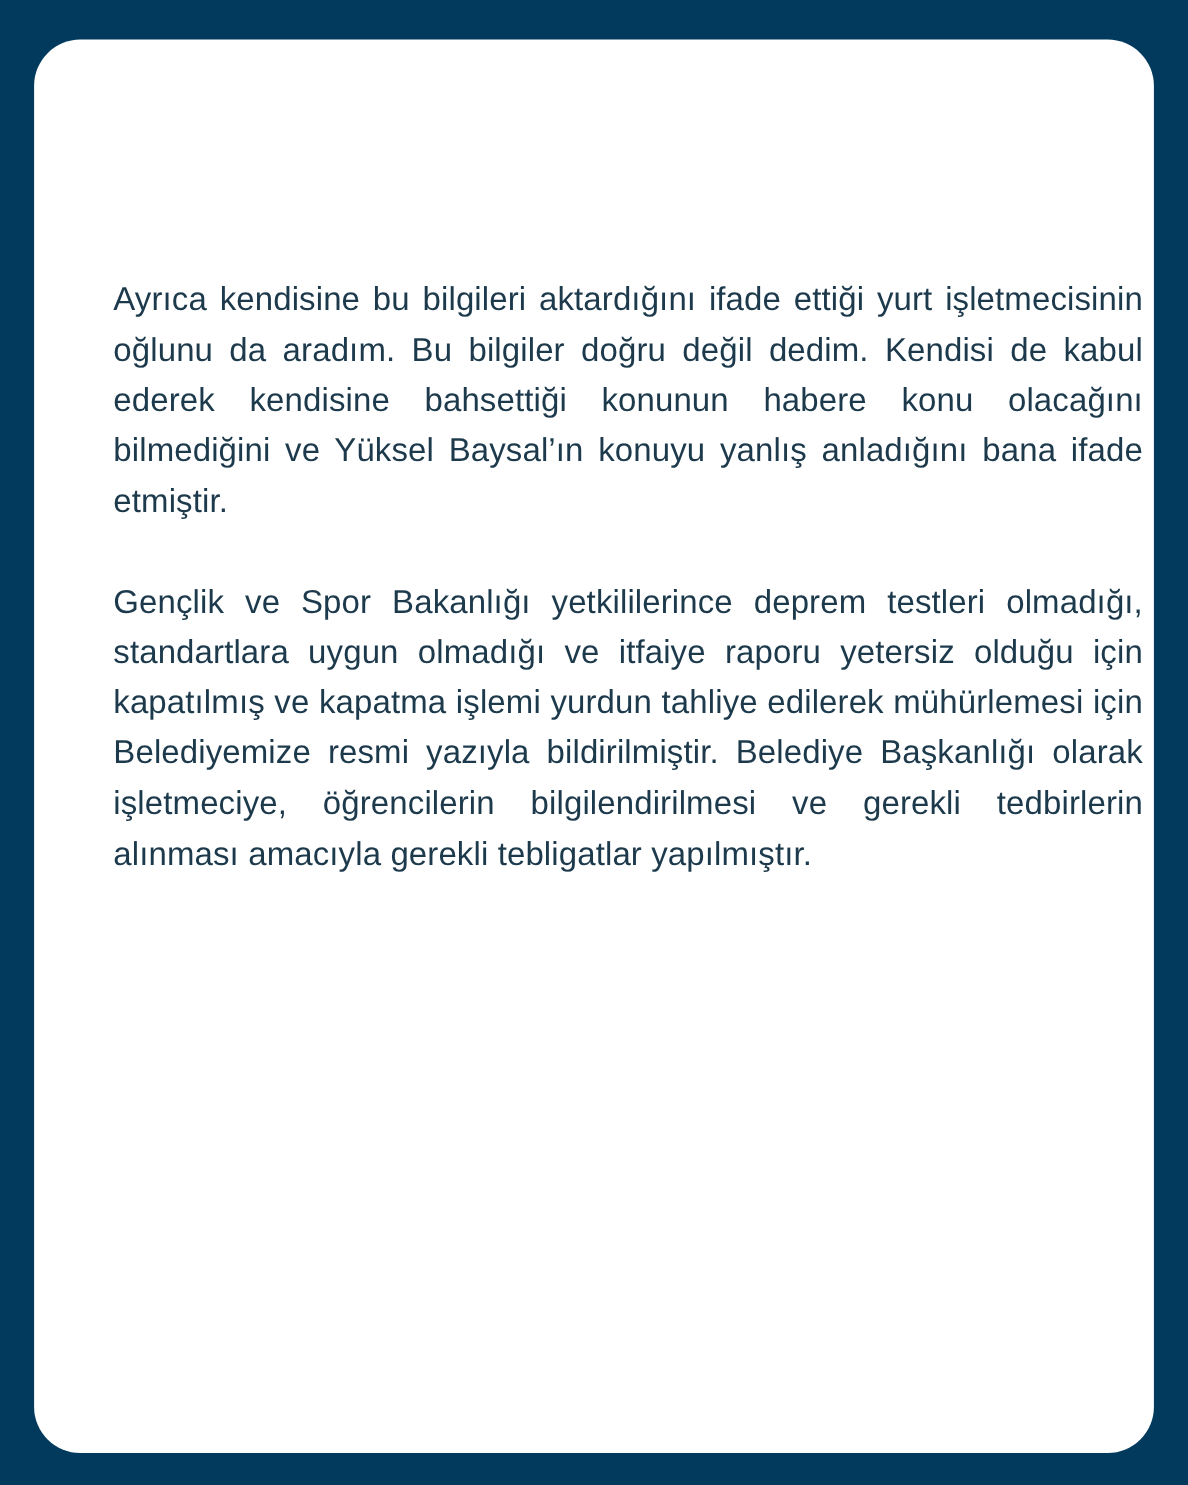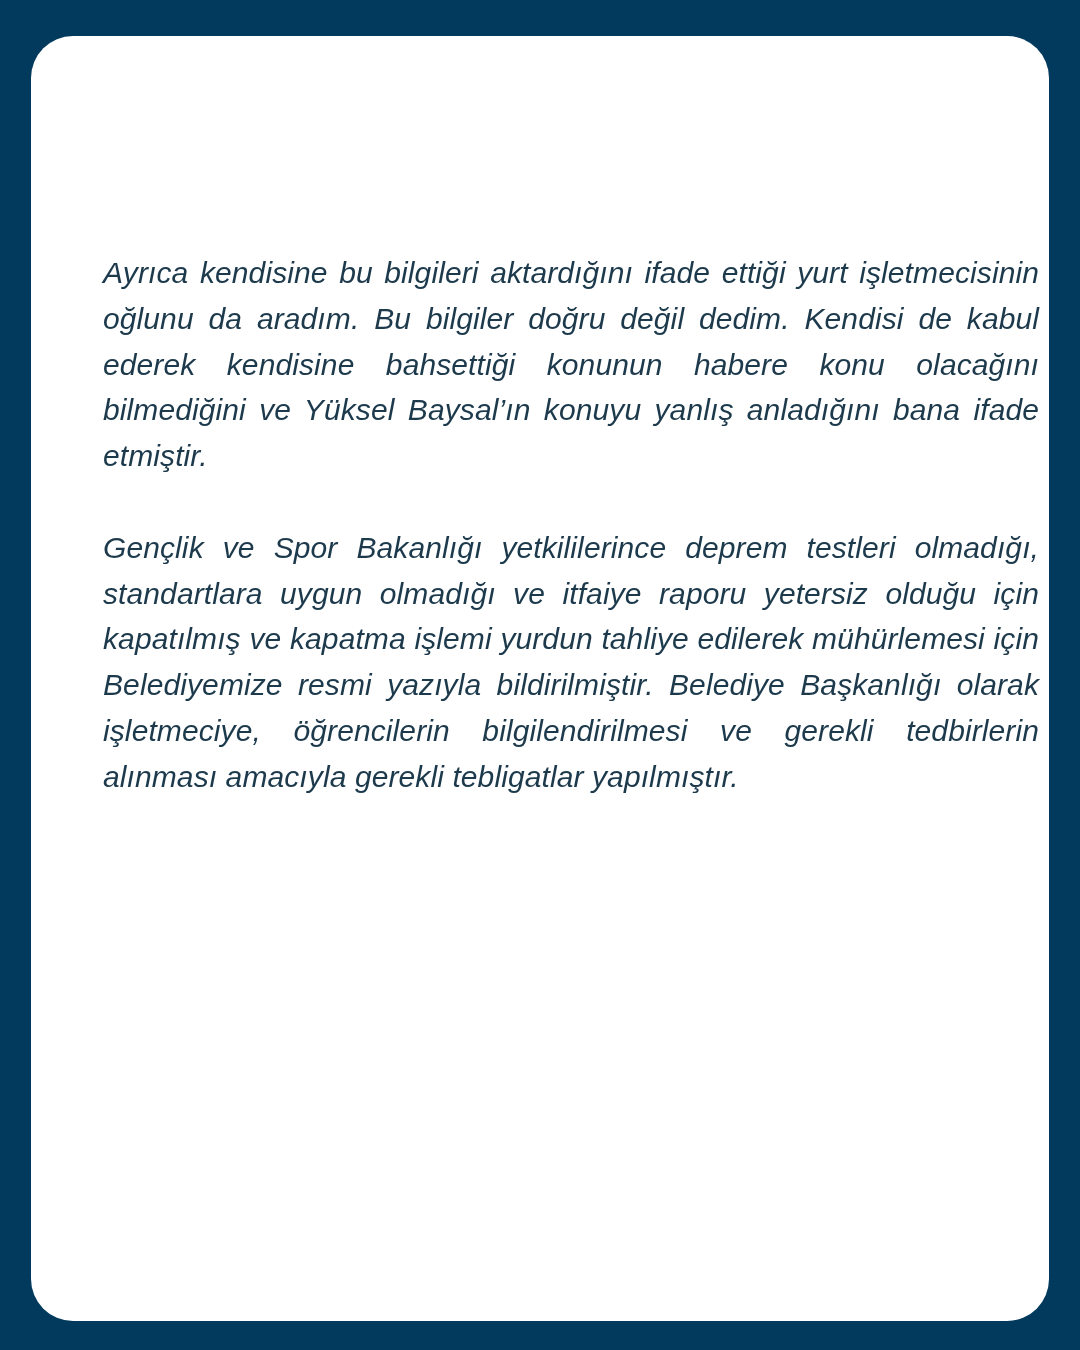--- a/index.html
+++ b/index.html
@@ -31,21 +31,20 @@
       color: #1d3a4c;
       font-size: 30px;
       line-height: 45.8px;
       letter-spacing: 0.1px;
     }
     .para {
       margin: 0 0 45.8px 0;
       text-align: justify;
       text-align-last: left;
       hyphens: none;
-      font-style: italic;
     }
     .para:last-child {
       margin-bottom: 0;
     }
   </style>
 </head>
 <body>
 
 <div class="card">
   <div class="content">

